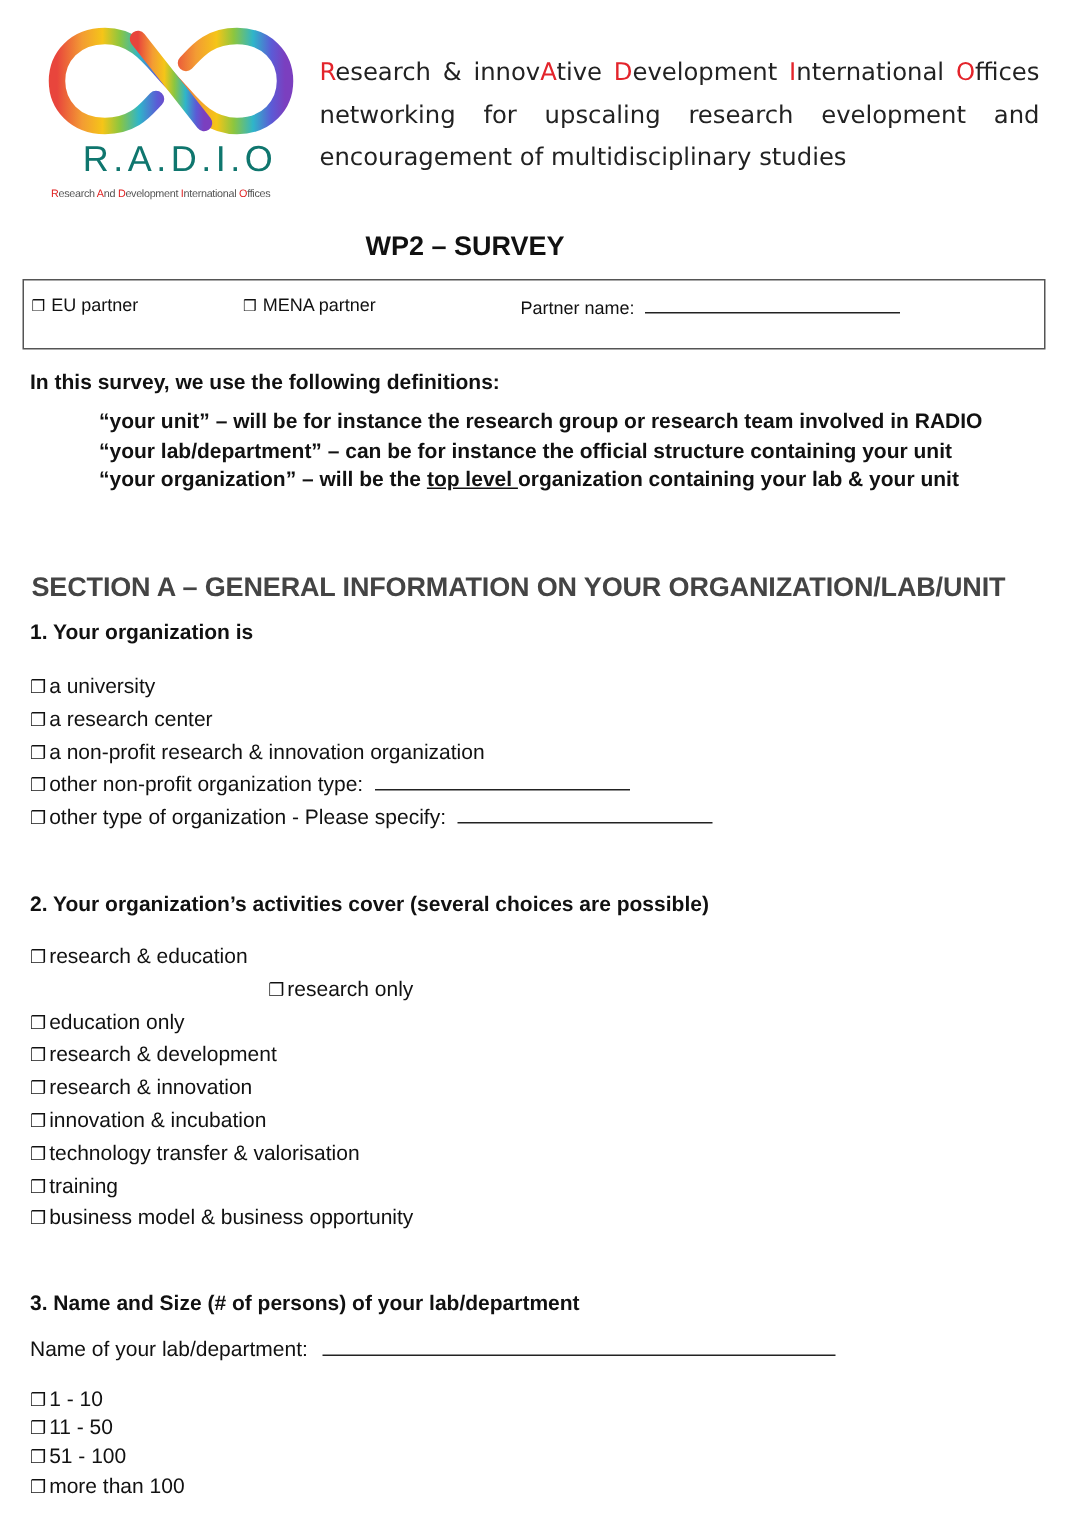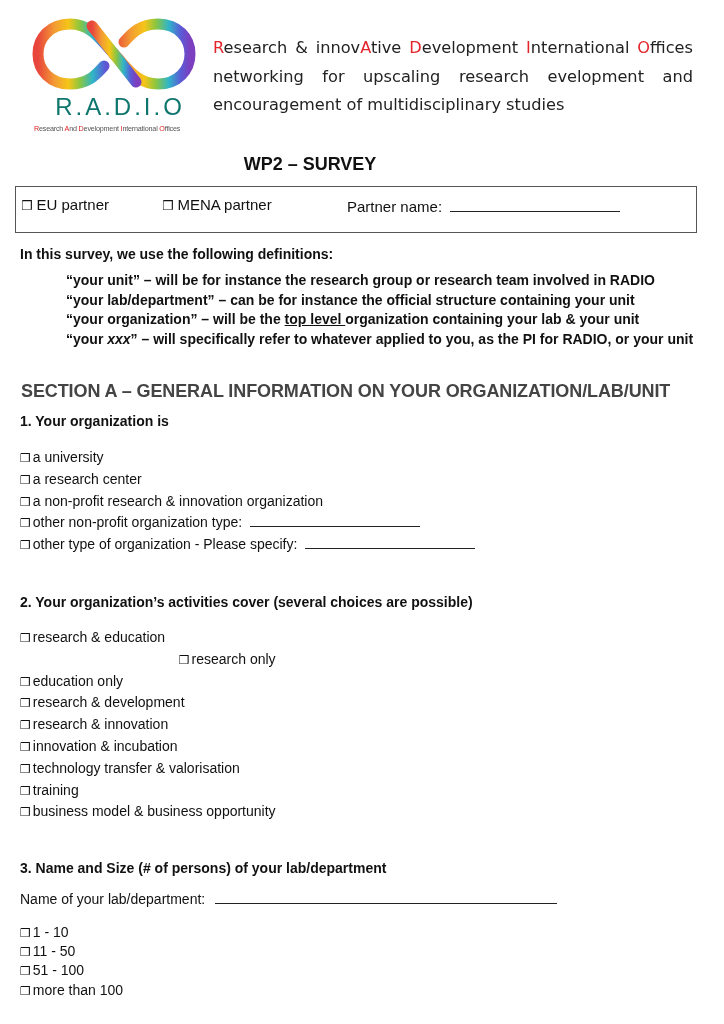--- a/index.html
+++ b/index.html
@@ -13,21 +13,21 @@
   .logo-sub { position:absolute; left:6px; top:110px; font-size:7.2px; color:#555; white-space:nowrap; letter-spacing:-0.2px; }
   .logo-sub .hl { color:#e02020; }
   
   #tagline { left:213px; top:34px; width:480px; font-family:"DejaVu Sans", sans-serif; font-size:16.2px; line-height:28.5px; color:#222; text-align:justify; text-align-last:left; }
   #tagline .line { display:flex; justify-content:space-between; white-space:nowrap; }
   #tagline .line.last { justify-content:flex-start; gap:6px; }
   #tagline .red { color:#e3242b; }
   
   #title { left:0; width:620px; top:154px; text-align:center; font-weight:bold; font-size:18px; }
   
-  #partner-box { left:15px; top:186px; width:682px; height:47px; border:1.5px solid #555; box-sizing:border-box; font-family:"Liberation Sans", sans-serif; font-size:15px; }
+  #partner-box { left:15px; top:186px; width:682px; height:47px; border:1.5px solid #555; box-sizing:border-box; font-family:"Liberation Sans", sans-serif; font-size:12px; }
   #partner-box .item { position:absolute; top:9px; white-space:nowrap; }
   .cb { display:inline-block; font-family:"DejaVu Sans", sans-serif; font-size:0.85em; margin-right:4px; }
   .blank { display:inline-block; border-bottom:1px solid #222; height:1em; vertical-align:baseline; }
   
   #defs-intro { left:20px; top:246px; font-weight:bold; font-size:14px; }
   #defs { left:66px; top:271px; font-weight:bold; font-size:14px; line-height:19.6px; }
   #defs u { text-decoration:underline; }
   
   #section-a { left:21px; top:381px; font-weight:bold; font-size:18px; color:#444; letter-spacing:-0.1px; }
   .qhead { position:absolute; left:20px; font-weight:bold; font-size:14px; }
@@ -97,21 +97,20 @@
     <span>Partner name:</span>
     <span class="blank" style="width:170px; margin-left:4px;"></span>
   </div>
 </div>
 
 <div id="defs-intro" class="abs">In this survey, we use the following definitions:</div>
 <div id="defs" class="abs">
   <div><span>“your unit”</span><span> – will be for instance the research group or research team involved in RADIO</span></div>
   <div><span>“your lab/department”</span><span> – can be for instance the official structure containing your unit</span></div>
   <div><span>“your organization”</span><span> – will be the </span><u>top level </u><span>organization containing your lab &amp; your unit</span></div>
-  <div><span>“your </span><i>xxx</i><span>”</span><span> – will specifically refer to whatever applied to you, as the PI for RADIO, or your unit</span></div>
 </div>
 
 <div id="section-a" class="abs">SECTION A – GENERAL INFORMATION ON YOUR ORGANIZATION/LAB/UNIT</div>
 
 <div class="qhead" style="top:413px;">1.  Your organization is</div>
 <div class="opt-list" id="q1-opts" style="top:447px;">
     <label class="opt" style="display: block;"><span class="cb">❒</span><span>a university</span></label>
     <label class="opt" style="display: block;"><span class="cb">❒</span><span>a research center</span></label>
     <label class="opt" style="display: block;"><span class="cb">❒</span><span>a non-profit research &amp; innovation organization</span></label>
     <label class="opt" style="display: block;"><span class="cb">❒</span><span>other non-profit organization type:</span><span class="blank" style="width: 170px; margin-left: 8px; height: 14px;"></span></label>

